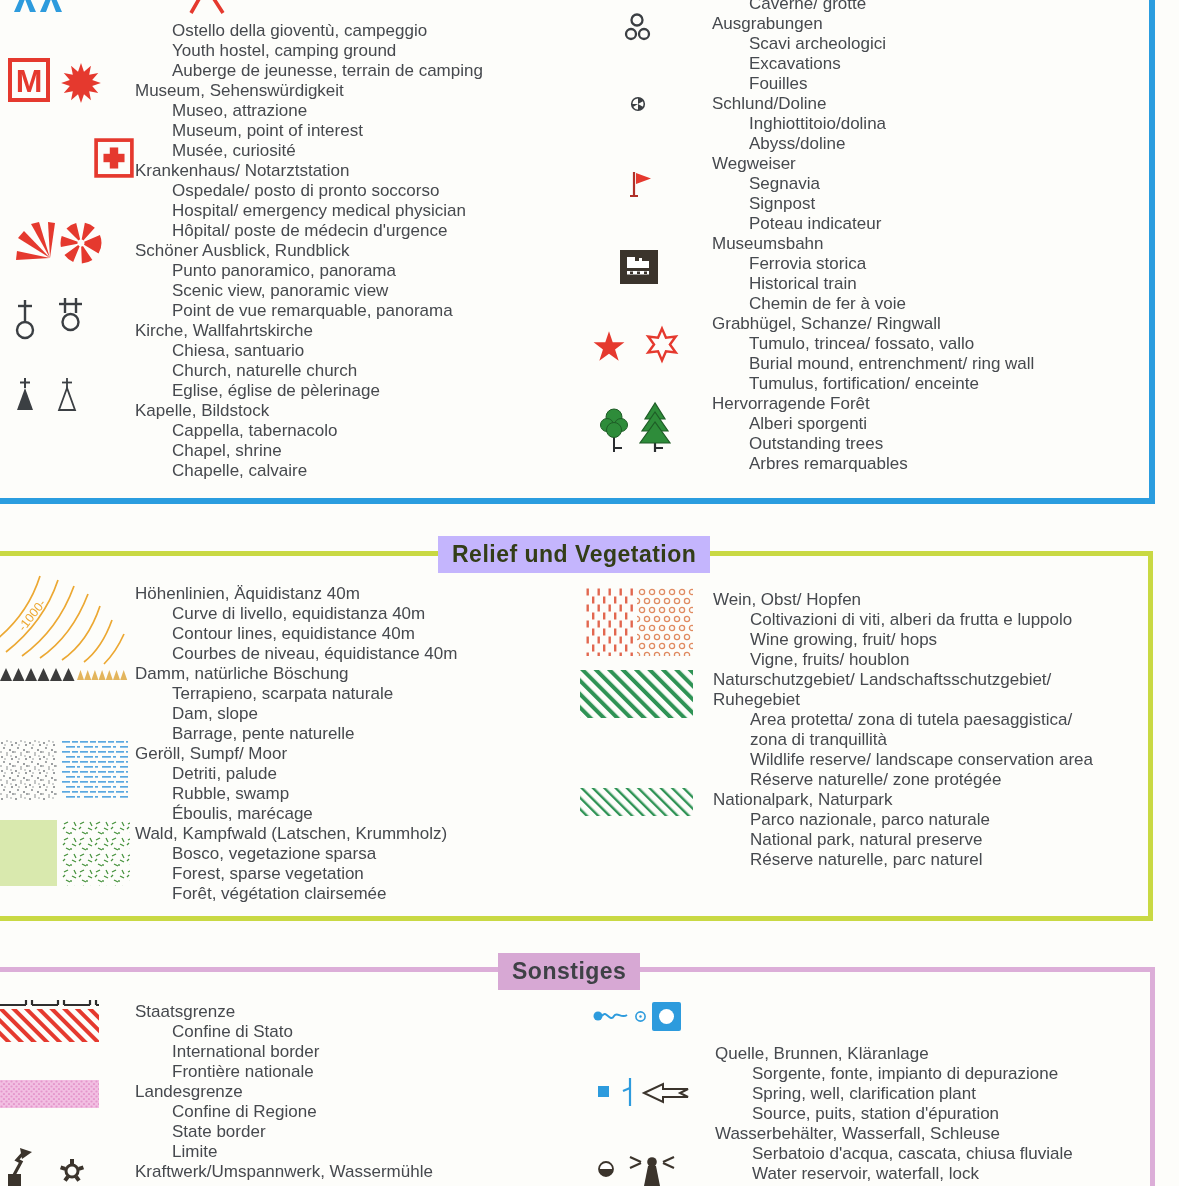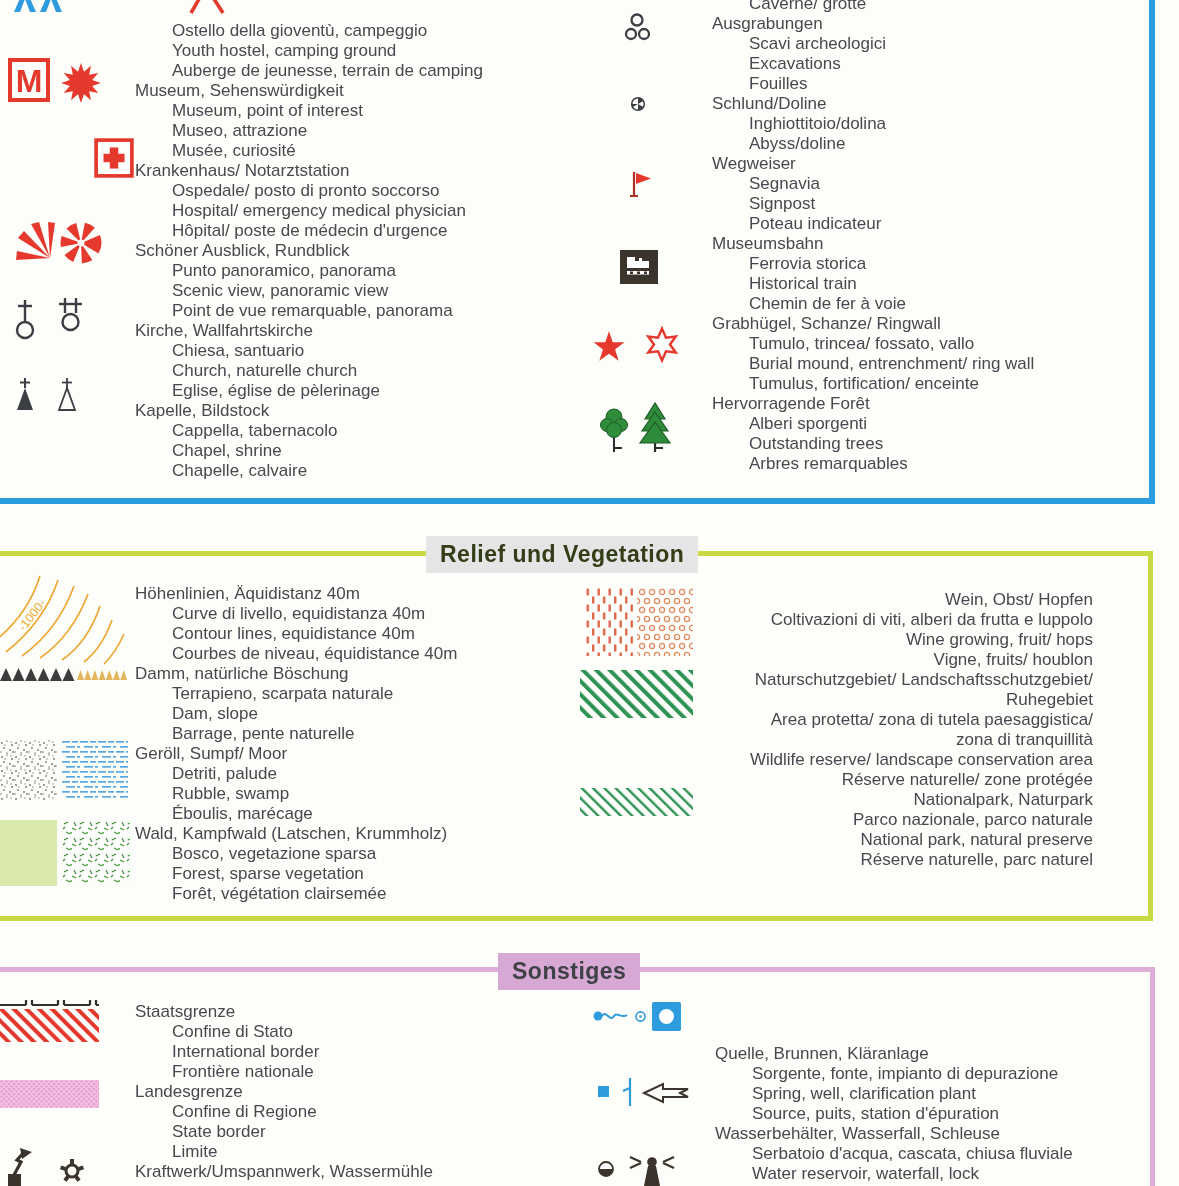--- a/index.html
+++ b/index.html
@@ -3,21 +3,21 @@
 <meta charset="utf-8">
 <style>
   html,body{margin:0;padding:0;background:#fdfdfa;}
   .page{position:relative;width:1179px;height:1186px;overflow:hidden;
         font-family:"Liberation Sans",sans-serif;color:#46494e;background:#fdfdfa;}
   .frame{position:absolute;box-sizing:border-box;background:transparent;}
   .frame-tourism{left:-12px;top:-24px;width:1167px;height:528px;border:6px solid #2b9ddf;}
   .frame-relief{left:-12px;top:551px;width:1165px;height:370px;border:5px solid #c9d943;}
   .frame-other{left:-12px;top:967px;width:1167px;height:280px;border:5px solid #dcaed8;}
   .sec-header{position:absolute;font-size:23px;font-weight:bold;padding:5px 14px;letter-spacing:0.5px;}
-  .hdr-relief{left:426px;top:536px;background:#e5e5e5;color:#333d18;}
+  .hdr-relief{left:438px;top:536px;background:#c4b5fd;color:#333d18;}
   .hdr-other{left:498px;top:953px;background:#d7a8d4;color:#3e4146;}
   .col{position:absolute;}
   .line{height:20px;line-height:20px;font-size:17px;white-space:nowrap;color:#46494e;}
   .line.ind{padding-left:37px;}
   .sym{position:absolute;}
   svg{display:block;overflow:visible;}
 </style>
 </head>
 <body>
 
@@ -90,22 +90,22 @@
   <div class="frame frame-other"></div>
 
   <div class="sec-header hdr-relief">Relief und Vegetation</div>
   <div class="sec-header hdr-other">Sonstiges</div>
 
   <div class="col" style="left:135px;top:21px;">
       <div class="line ind">Ostello della gioventù, campeggio</div>
       <div class="line ind">Youth hostel, camping ground</div>
       <div class="line ind">Auberge de jeunesse, terrain de camping</div>
       <div class="line">Museum, Sehenswürdigkeit</div>
+      <div class="line ind">Museo, attrazione</div>
       <div class="line ind">Museum, point of interest</div>
-      <div class="line ind">Museo, attrazione</div>
       <div class="line ind">Musée, curiosité</div>
       <div class="line">Krankenhaus/ Notarztstation</div>
       <div class="line ind">Ospedale/ posto di pronto soccorso</div>
       <div class="line ind">Hospital/ emergency medical physician</div>
       <div class="line ind">Hôpital/ poste de médecin d'urgence</div>
       <div class="line">Schöner Ausblick, Rundblick</div>
       <div class="line ind">Punto panoramico, panorama</div>
       <div class="line ind">Scenic view, panoramic view</div>
       <div class="line ind">Point de vue remarquable, panorama</div>
       <div class="line">Kirche, Wallfahrtskirche</div>
@@ -154,21 +154,21 @@
       <div class="line ind">Barrage, pente naturelle</div>
       <div class="line">Geröll, Sumpf/ Moor</div>
       <div class="line ind">Detriti, palude</div>
       <div class="line ind">Rubble, swamp</div>
       <div class="line ind">Éboulis, marécage</div>
       <div class="line">Wald, Kampfwald (Latschen, Krummholz)</div>
       <div class="line ind">Bosco, vegetazione sparsa</div>
       <div class="line ind">Forest, sparse vegetation</div>
       <div class="line ind">Forêt, végétation clairsemée</div>
     </div>
-  <div class="col" style="left:713px;top:590px;text-align:right;">
+  <div class="col" style="left:713px;top:590px;">
       <div class="line">Wein, Obst/ Hopfen</div>
       <div class="line ind">Coltivazioni di viti, alberi da frutta e luppolo</div>
       <div class="line ind">Wine growing, fruit/ hops</div>
       <div class="line ind">Vigne, fruits/ houblon</div>
       <div class="line">Naturschutzgebiet/ Landschaftsschutzgebiet/</div>
       <div class="line">Ruhegebiet</div>
       <div class="line ind">Area protetta/ zona di tutela paesaggistica/</div>
       <div class="line ind">zona di tranquillità</div>
       <div class="line ind">Wildlife reserve/ landscape conservation area</div>
       <div class="line ind">Réserve naturelle/ zone protégée</div>

